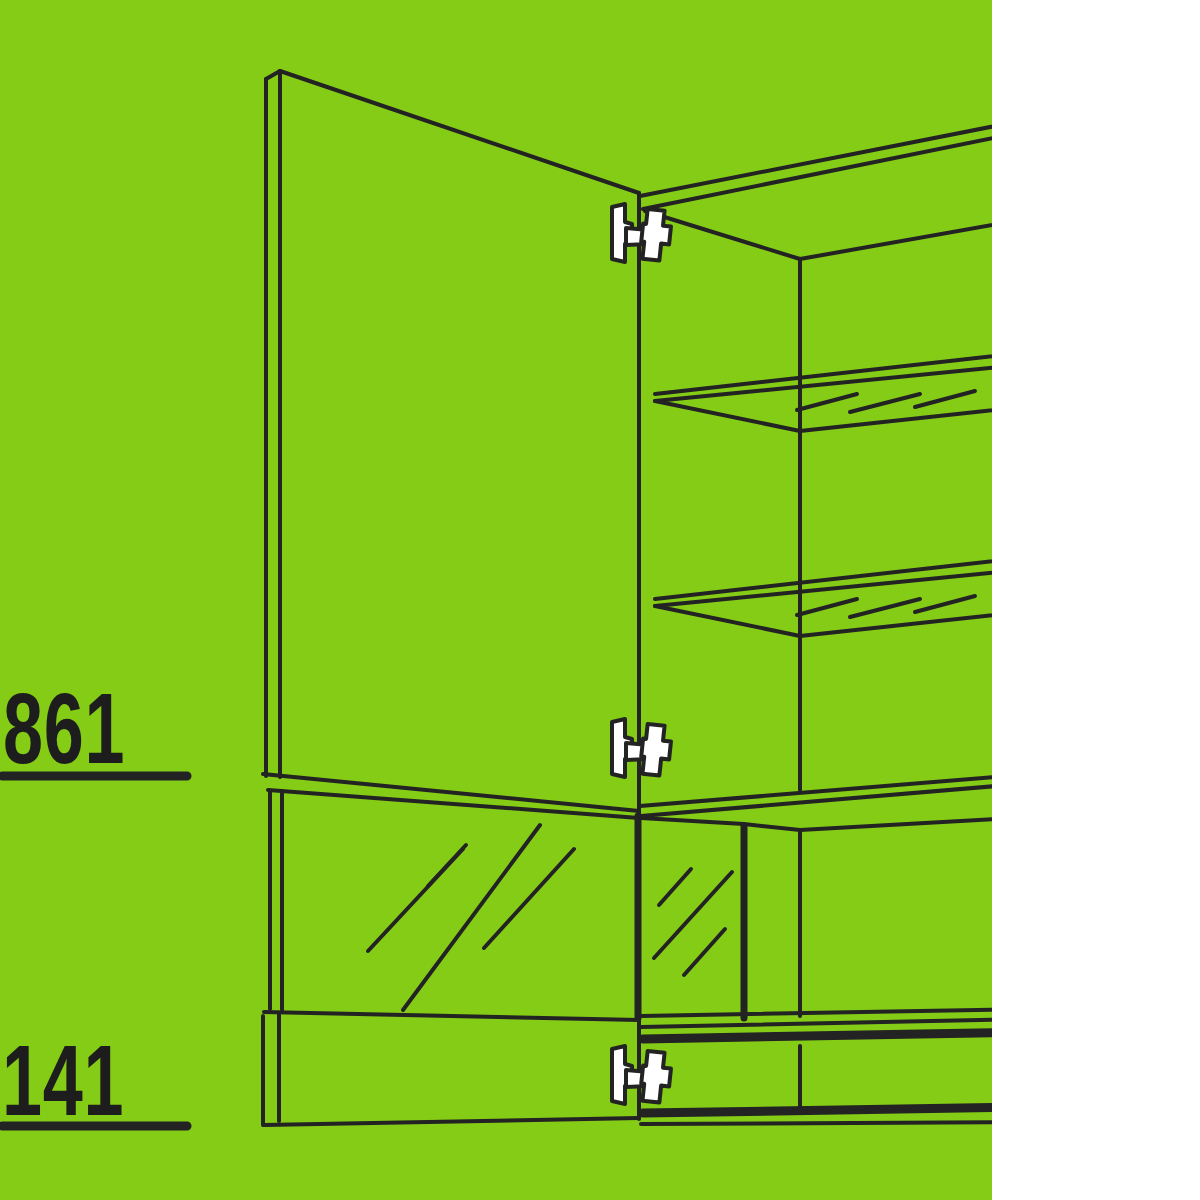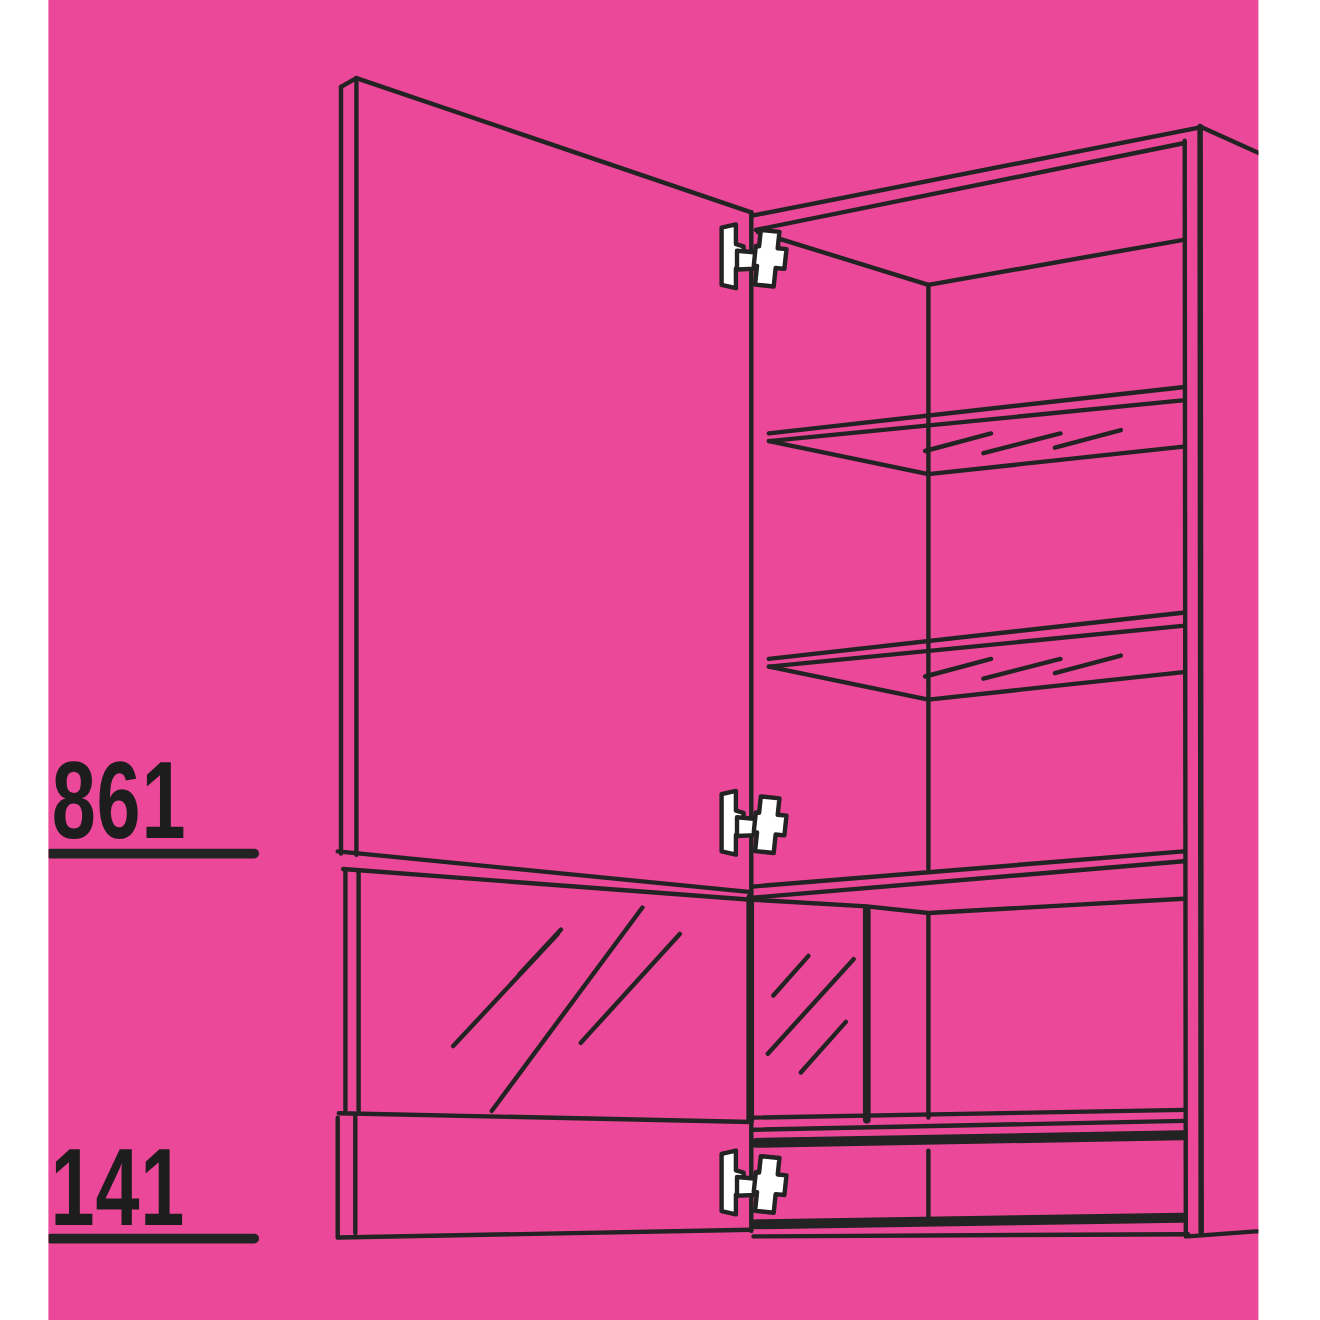--- a/index.html
+++ b/index.html
@@ -2,26 +2,25 @@
 <html><head>
 <meta charset="utf-8">
 <style>
   html, body {
     margin: 0;
     padding: 0;
     background: #ffffff;
   }
   #stage {
     position: relative;
-    width: 1100px;
+    width: 992px;
     height: 1200px;
-    background: #ec4899;
+    background: #84cc16;
     overflow: hidden;
     font-family: "Liberation Sans", sans-serif;
-    margin-left: 44px;
   }
   #drawing-svg {
     position: absolute;
     left: 0;
     top: 0;
   }
   svg line, svg path, svg polyline {
     stroke: #232323;
     fill: none;
     stroke-linecap: round;

